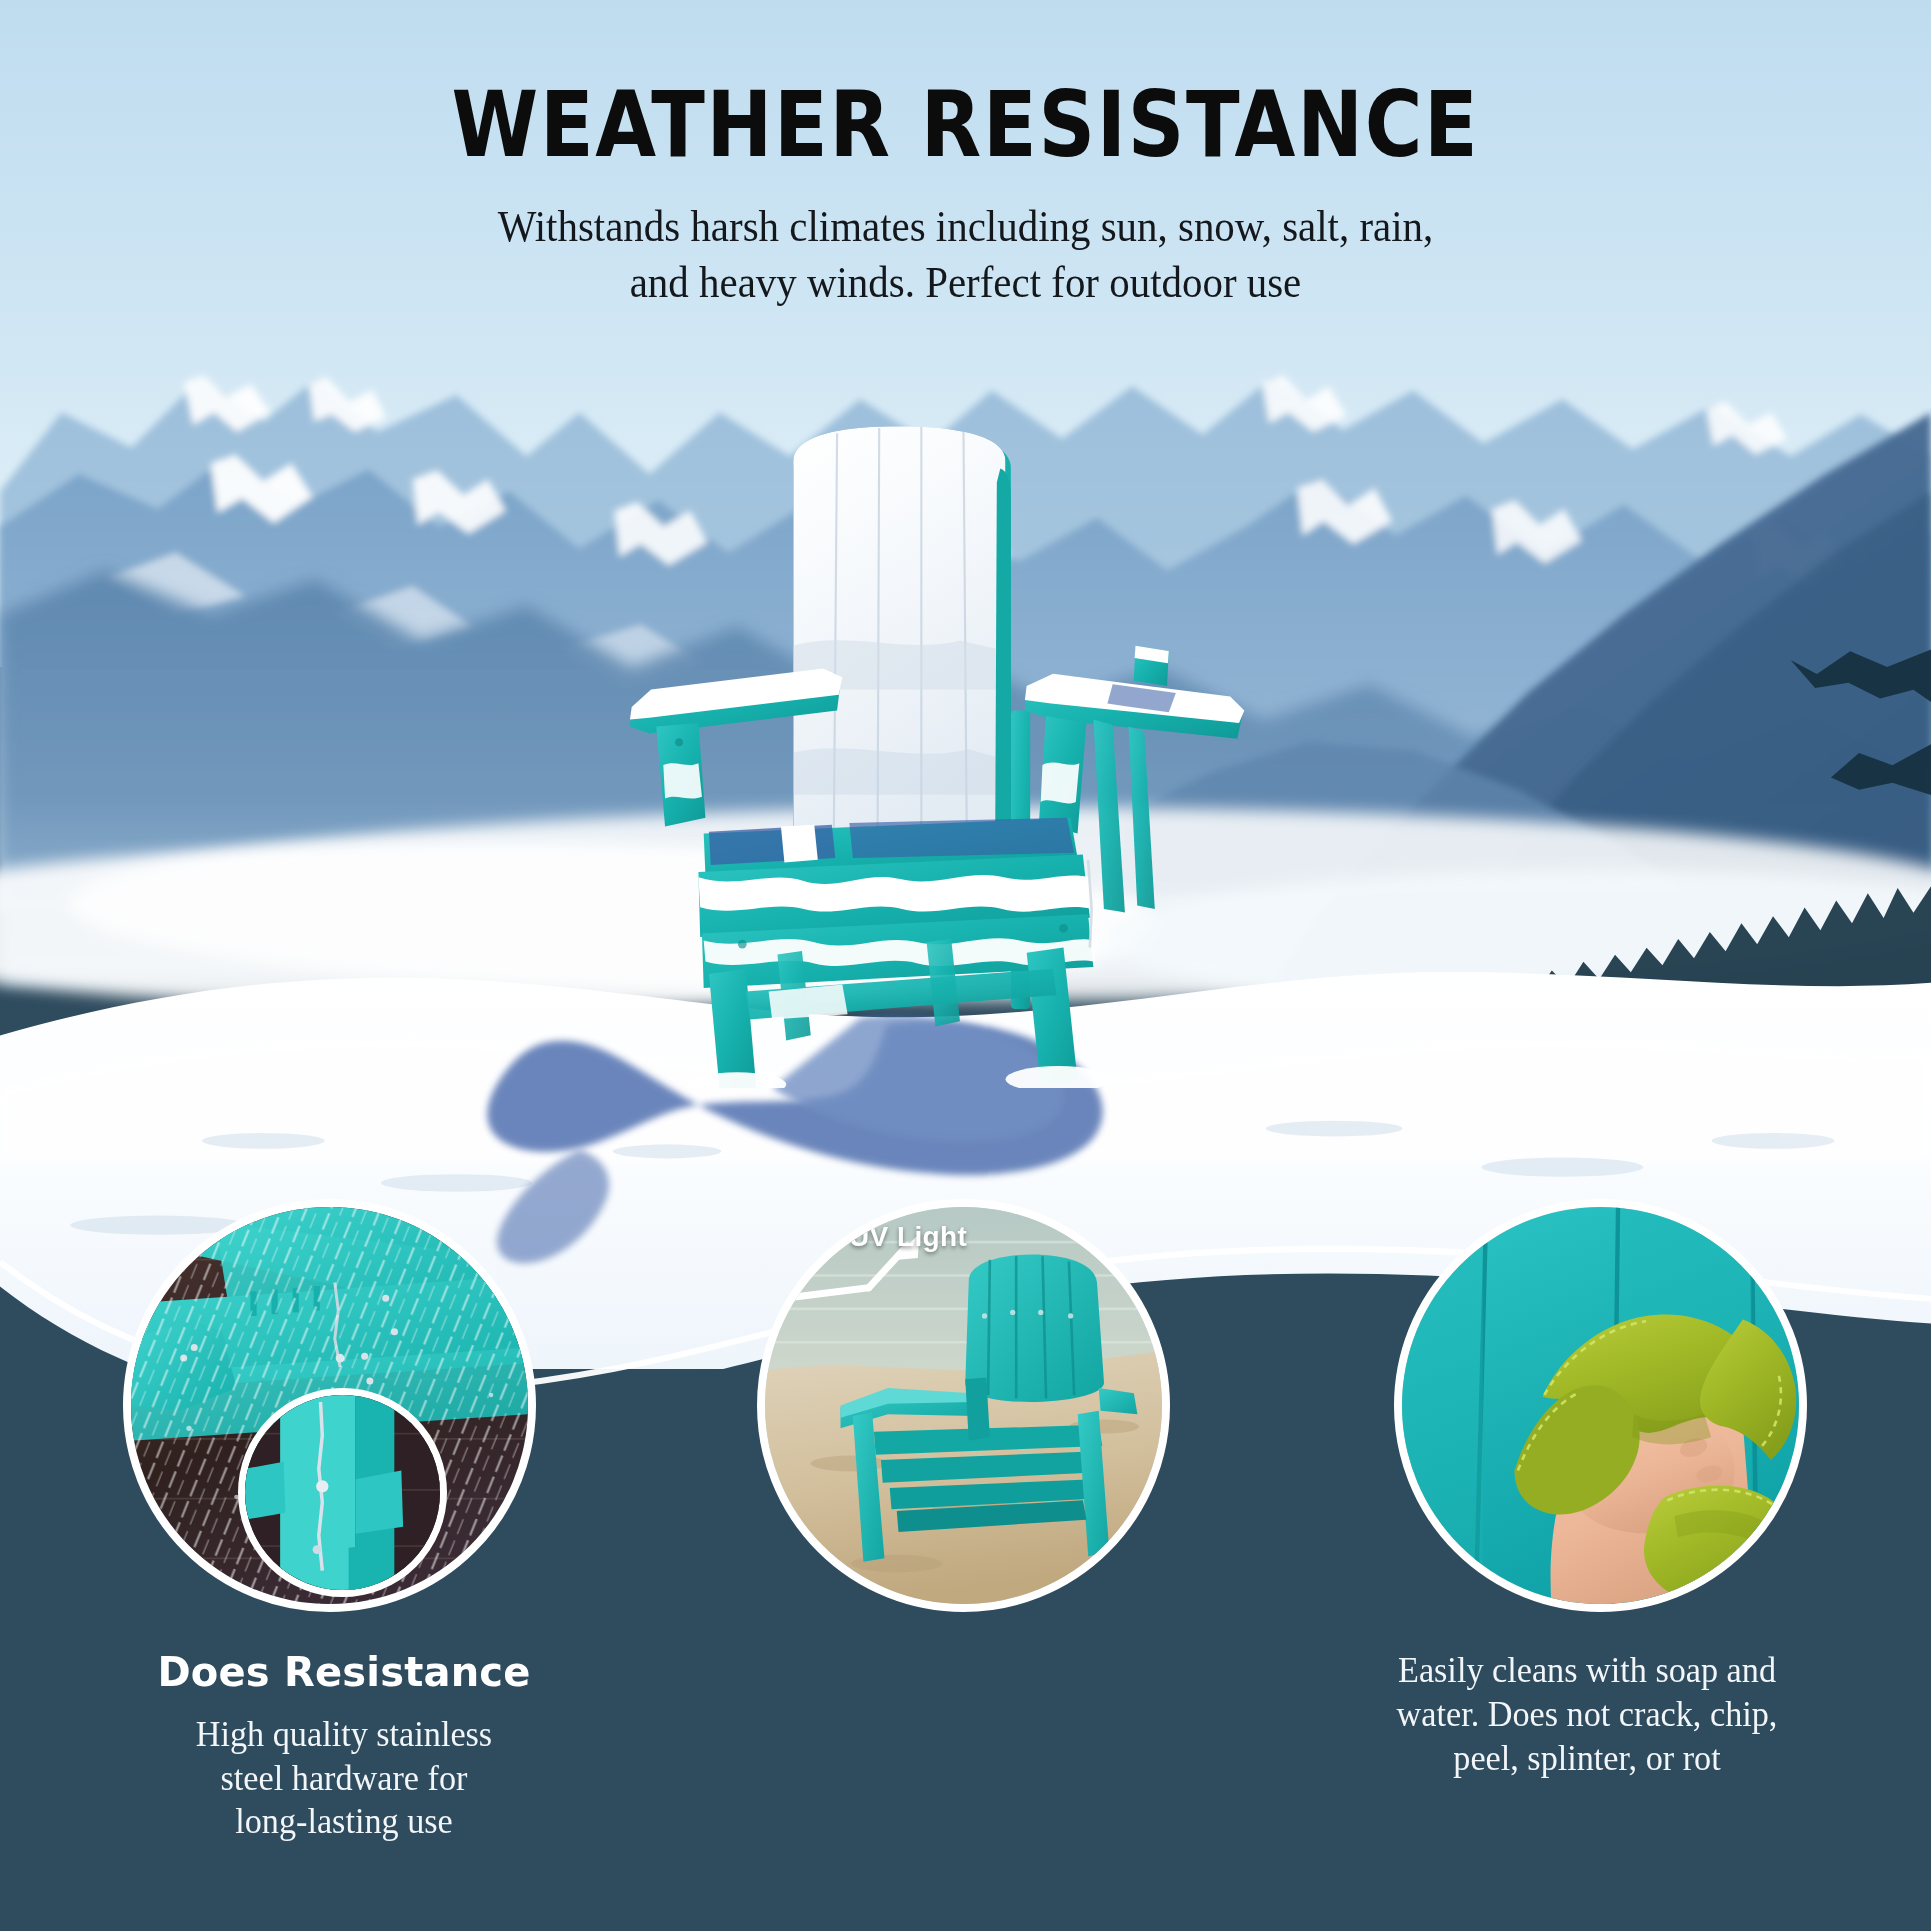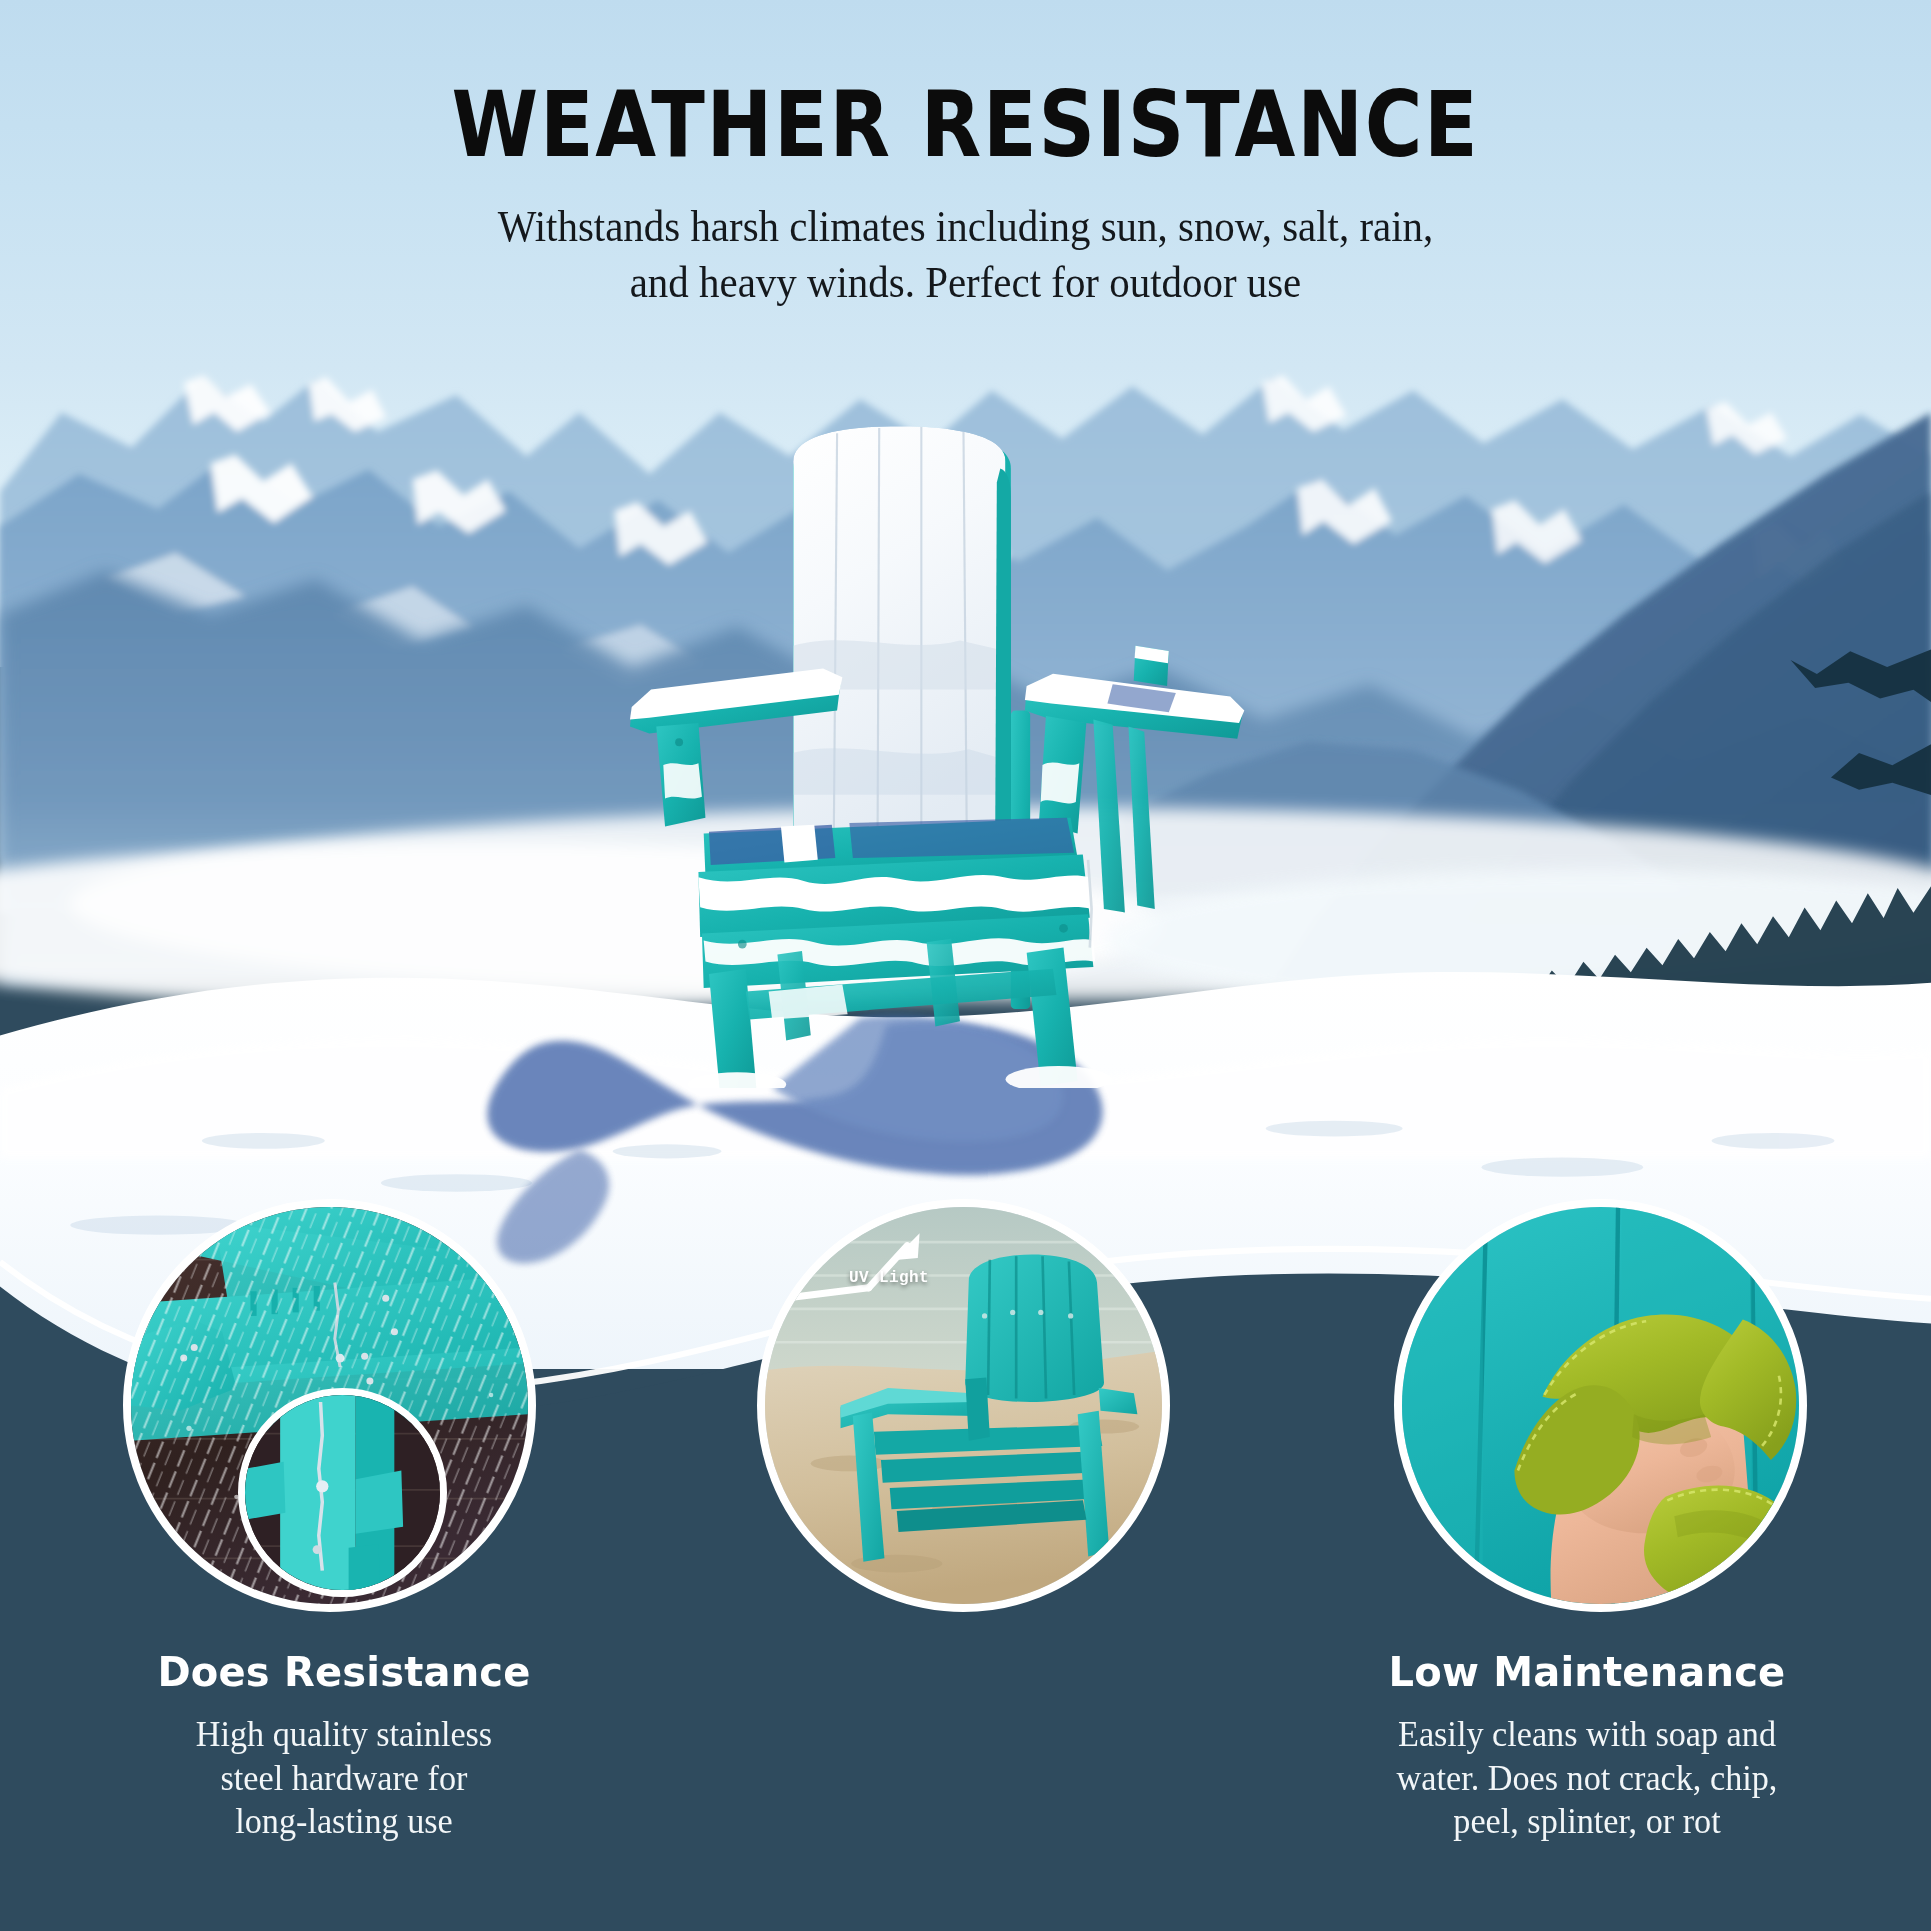--- a/index.html
+++ b/index.html
@@ -57,25 +57,24 @@
   .c3 { left:1394px; top:1199px; width:413px; height:413px; }
 
   .sub-circle {
     position:absolute; border-radius:50%; overflow:hidden;
     border:7px solid #ffffff; left:107px; top:181px; width:209px; height:209px;
   }
 
   
   .uv-label {
     position:absolute; left:84px; top:14px;
-    color:#ffffff; font-size:16px; font-weight:700; letter-spacing:0.4px;
-    font-family:Liberation Mono, monospace;
+    color:#ffffff; font-size:28px; font-weight:700; letter-spacing:0.4px;
+    font-family:Liberation Sans, sans-serif;
     text-shadow:0 1.8px 4.4px rgba(0,0,0,.45);
     white-space:nowrap;
-    margin-top:48px;
   }
 
   
   .features {
     position:absolute; left:0; top:1649px; width:1931px;
     display:flex; justify-content:space-between; padding:0 63px;
   }
   .feature { width:562px; text-align:center; }
   .feature-title {
     font-family:"DejaVu Sans","Liberation Sans",sans-serif;
@@ -604,21 +603,20 @@
       <div class="feature-title">Does Resistance</div>
       <div class="feature-desc">
         <div>High quality stainless</div>
         <div>steel hardware for</div>
         <div>long-lasting use</div>
       </div>
     </div>
 
 
     <div class="feature">
-      <div class="feature-title">Low Maintenance</div>
       <div class="feature-desc">
         <div>Easily cleans with soap and</div>
         <div>water. Does not crack, chip,</div>
         <div>peel, splinter, or rot</div>
       </div>
     </div>
 
   </div>
 
 </div>

